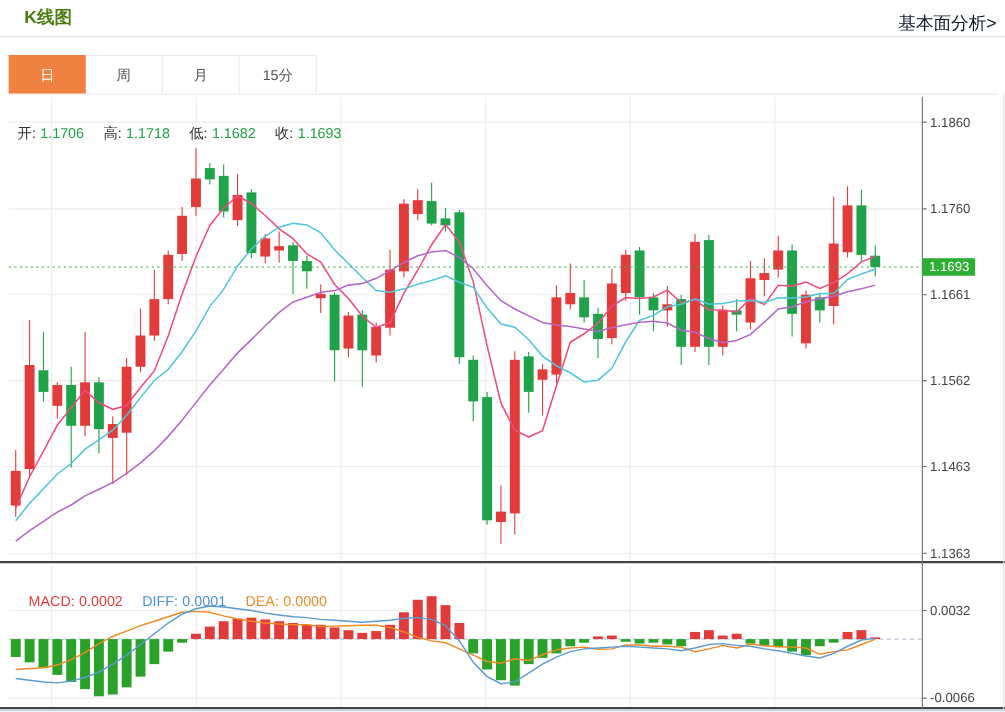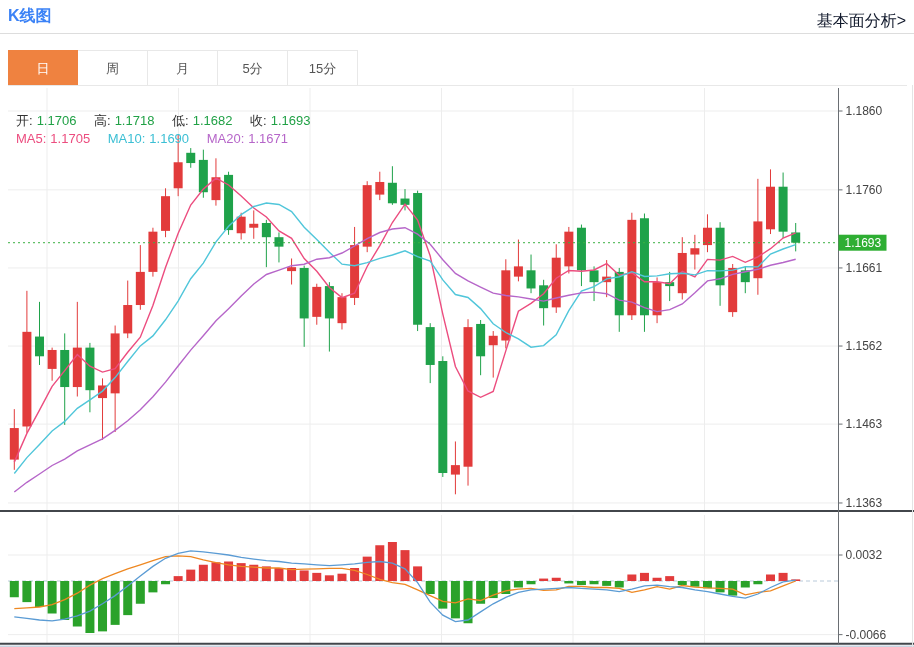--- a/index.html
+++ b/index.html
@@ -1,18 +1,18 @@
 <!DOCTYPE html>
 <html><head>
 <meta charset="utf-8">
 <style>
   html,body{margin:0;padding:0;background:#fff;}
   .stage{position:relative;width:914px;height:647px;background:#fff;overflow:hidden;
          font-family:"Liberation Sans","DejaVu Sans",sans-serif;}
-  .page-title{position:absolute;left:8px;top:6px;font-size:16px;font-weight:bold;color:#3b82f6;}
+  .page-title{position:absolute;left:22px;top:6px;font-size:16px;font-weight:bold;color:#4d7c0f;}
   .header-link{position:absolute;right:8px;top:11px;font-size:16px;color:#0f172a;cursor:pointer;}
   .header-divider{position:absolute;left:0;top:33px;width:914px;height:1px;background:#ddd;}
   .tabbar{position:absolute;left:8px;top:50px;width:899px;height:36px;display:flex;
           border-bottom:1px solid #e8e8e8;box-sizing:border-box;background:#fff;}
   .tab{width:70px;height:35px;line-height:35px;text-align:center;font-size:13px;color:#555;
        background:#fff;border-top:1px solid #e8e8e8;border-right:1px solid #e8e8e8;cursor:pointer;
        box-sizing:border-box;}
   .tab:first-child{border-left:1px solid #e8e8e8;}
   .tab.active{background:#ef8240;color:#fff;border-color:#ef8240;}
   .legend{position:absolute;font-size:13px;white-space:nowrap;z-index:5;margin-top:20px;}
@@ -33,21 +33,20 @@
 
 <div class="stage">
   <div class="page-title">K线图</div>
   <div class="header-link">基本面分析&gt;</div>
   <div class="header-divider"></div>
 
   <div class="tabbar">
     <div class="tab active">日</div>
     <div class="tab">周</div>
     <div class="tab">月</div>
-    <div class="tab">5分</div>
     <div class="tab">15分</div>
   </div>
 
   <svg id="chart" width="914" height="562">
       <g>
         <line x1="47" y1="3" x2="47" y2="425" stroke="#ededed" stroke-width="1"></line>
         <line x1="47" y1="430" x2="47" y2="558" stroke="#ededed" stroke-width="1"></line>
         <line x1="178.5" y1="3" x2="178.5" y2="425" stroke="#ededed" stroke-width="1"></line>
         <line x1="178.5" y1="430" x2="178.5" y2="558" stroke="#ededed" stroke-width="1"></line>
         <line x1="310" y1="3" x2="310" y2="425" stroke="#ededed" stroke-width="1"></line>
@@ -301,19 +300,19 @@
       </g>
     </svg>
 
   <div class="legend" style="left:16px;top:92px;">
     <span class="lbl">开:</span><span class="val-up-green gap">1.1706</span>
     <span class="lbl">高:</span><span class="val-up-green gap">1.1718</span>
     <span class="lbl">低:</span><span class="val-up-green gap">1.1682</span>
     <span class="lbl">收:</span><span class="val-up-green">1.1693</span>
   </div>
 
-  <div class="legend" style="left:16px;top:111px;">
-    <span class="ma5">MA5:</span><span class="ma5 gap">1.1705</span>
-    <span class="ma10">MA10:</span><span class="ma10 gap">1.1690</span>
-    <span class="ma20">MA20:</span><span class="ma20">1.1671</span>
+
+  <div class="legend" style="left:26px;top:519px;">
+    <span class="macd-red">MACD:</span><span class="macd-red gap">0.0002</span>
+    <span class="diff-blue">DIFF:</span><span class="diff-blue gap">0.0001</span>
+    <span class="dea-orange">DEA:</span><span class="dea-orange">0.0000</span>
   </div>
-
 </div>
 
 </body></html>

